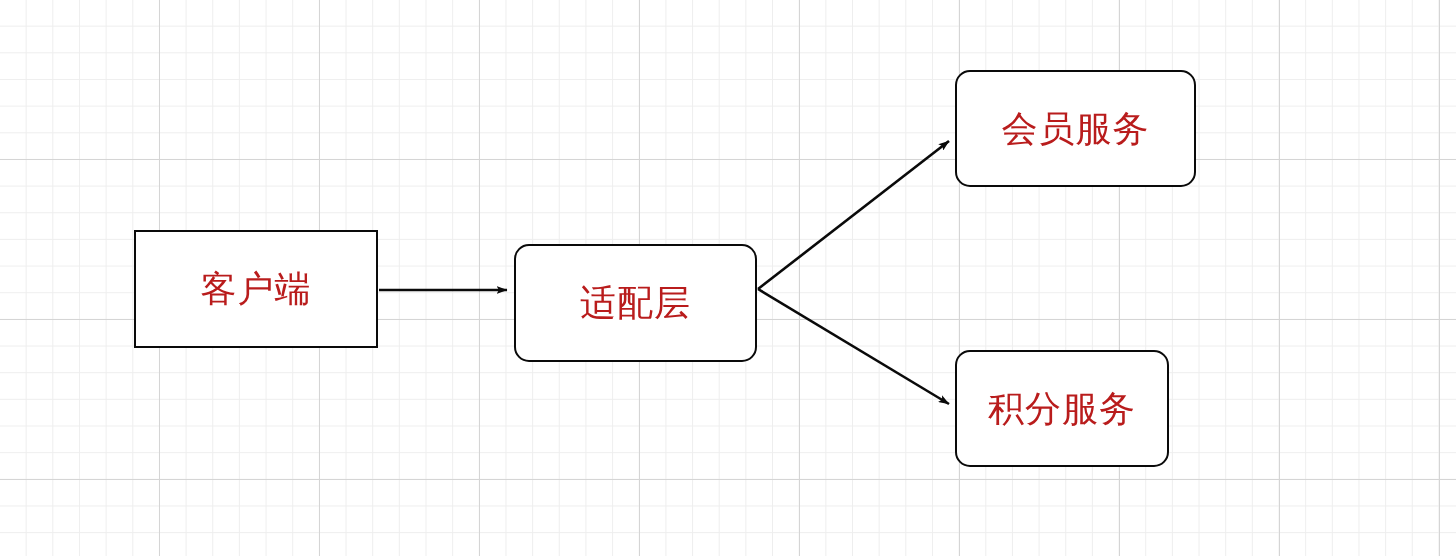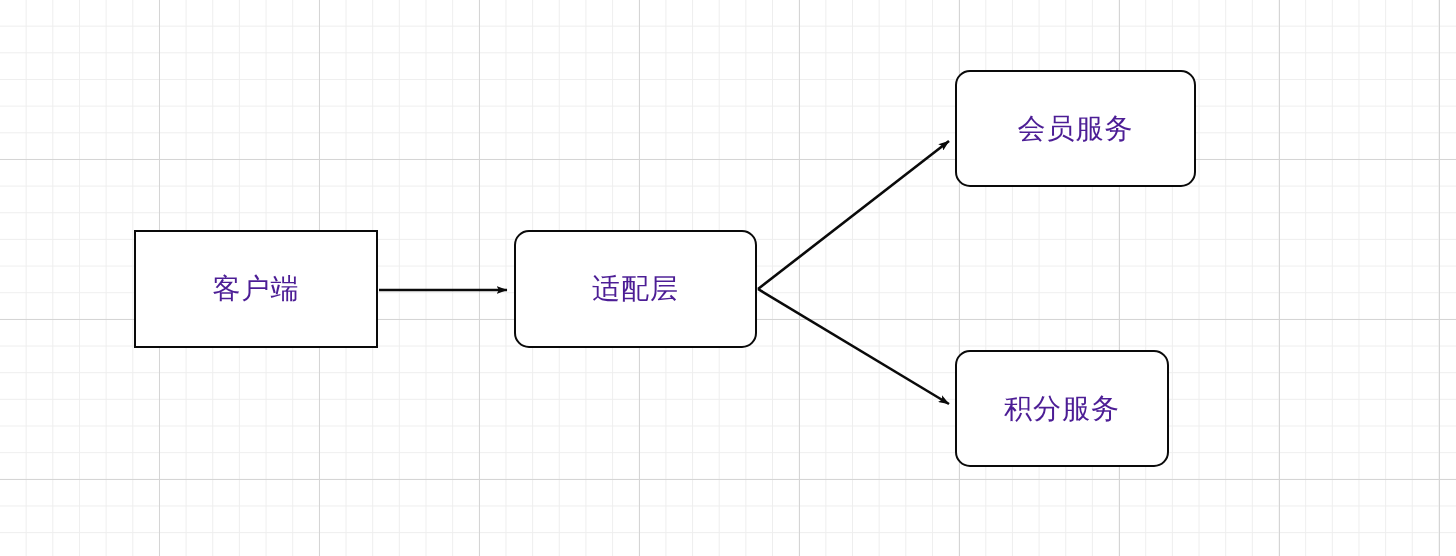--- a/index.html
+++ b/index.html
@@ -45,23 +45,23 @@
     align-items: center;
     justify-content: center;
   }
   .node.rounded {
     border-radius: 15px;
   }
   .node.sharp {
     border-radius: 0;
   }
   .node-label {
-    font-size: 28px;
+    font-size: 36px;
     line-height: 1;
-    color: #4c1d95;
+    color: #b91c1c;
     letter-spacing: 1px;
     white-space: nowrap;
     font-weight: 400;
   }
 </style>
 </head>
 <body>
 
 <div id="canvas">
 
@@ -76,21 +76,21 @@
 
     <line x1="758" y1="289" x2="949" y2="141" stroke="#0a0a0a" stroke-width="2.6" marker-end="url(#arrowhead)"></line>
 
     <line x1="758" y1="289" x2="949" y2="404" stroke="#0a0a0a" stroke-width="2.6" marker-end="url(#arrowhead)"></line>
   </svg>
 
   <div class="node sharp" style="left:134px; top:230px; width:244px; height:118px;">
     <span class="node-label">客户端</span>
   </div>
 
-  <div class="node rounded" style="left:514px; top:230px; width:243px; height:118px;">
+  <div class="node rounded" style="left:514px; top:244px; width:243px; height:118px;">
     <span class="node-label">适配层</span>
   </div>
 
   <div class="node rounded" style="left:955px; top:70px; width:241px; height:117px;">
     <span class="node-label">会员服务</span>
   </div>
 
   <div class="node rounded" style="left:955px; top:350px; width:214px; height:117px;">
     <span class="node-label">积分服务</span>
   </div>

